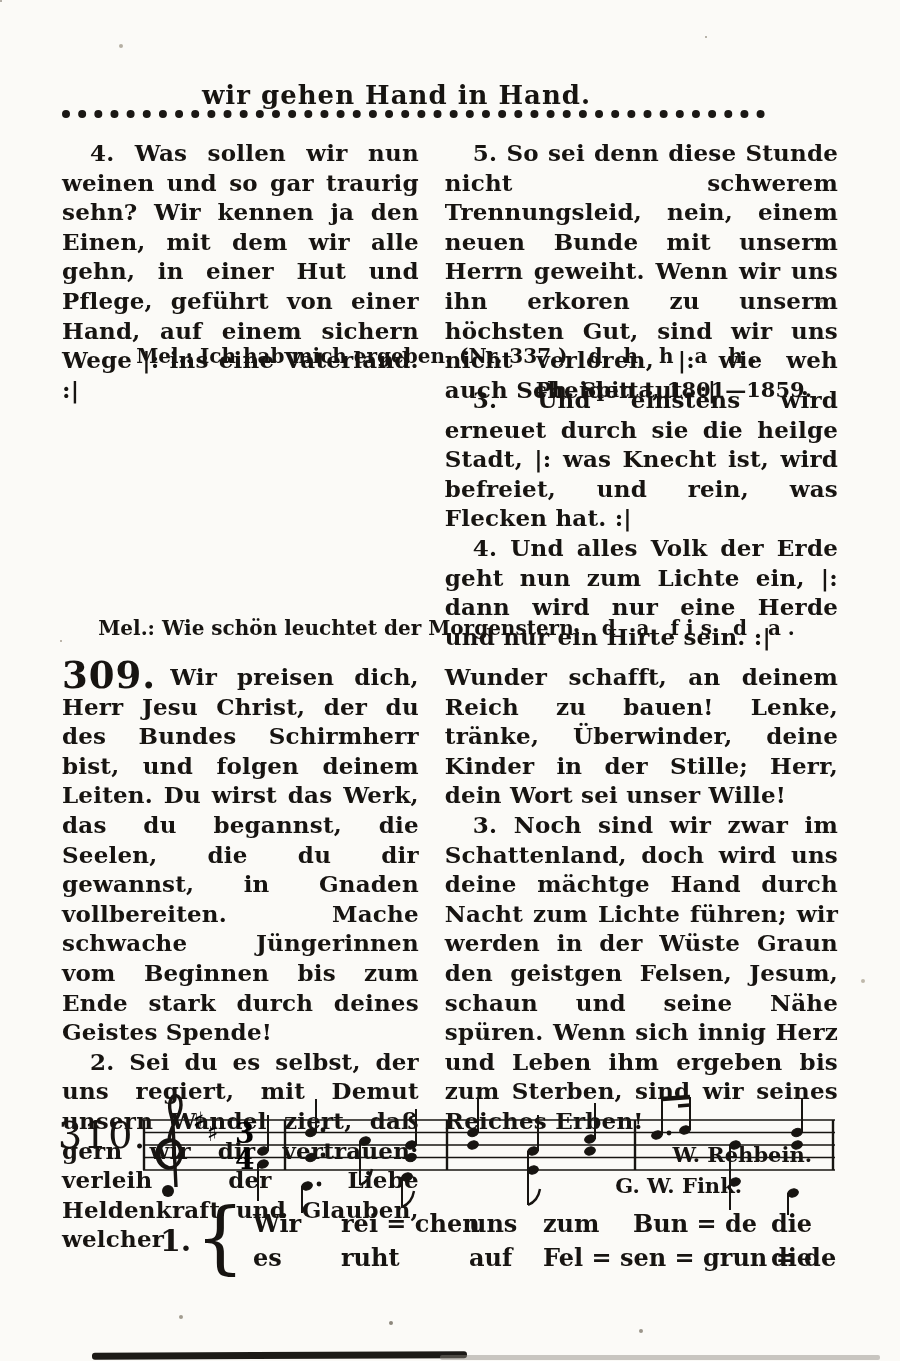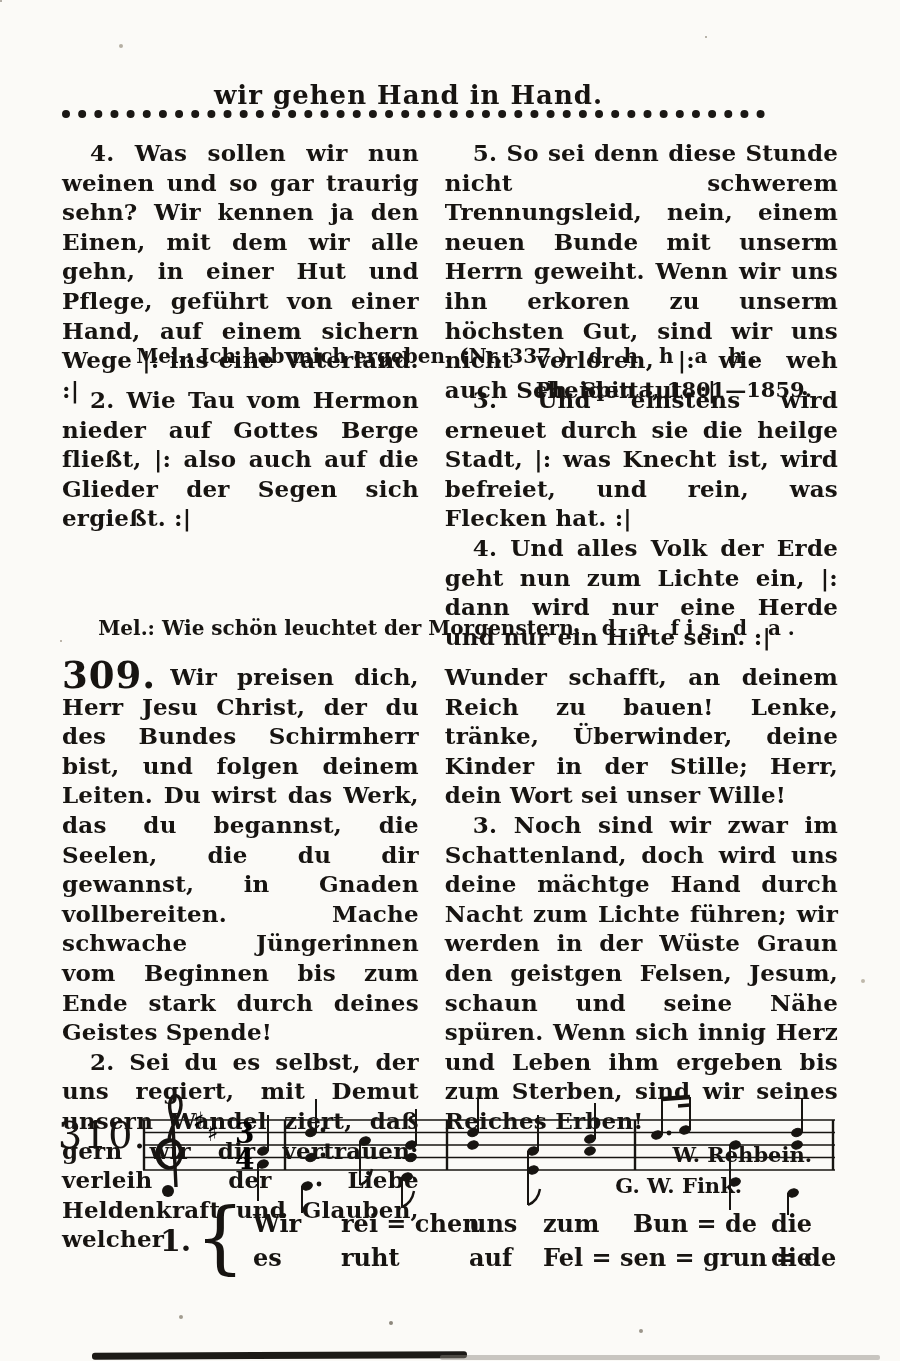--- a/index.html
+++ b/index.html
@@ -6,21 +6,21 @@
   body{
     width:900px;height:1361px;position:relative;overflow:hidden;
     background:#fbfaf7;
     font-family:"DejaVu Serif","Liberation Serif",serif;
     color:#171411;
     -webkit-font-smoothing:antialiased;
   }
   .page{position:absolute;inset:0;}
   
   .running-head{
-    position:absolute;top:80px;left:56px;width:705px;
+    position:absolute;top:80px;left:44px;width:705px;
     text-align:center;font-size:26px;font-weight:700;letter-spacing:1px;
   }
   .dotted-rule{
     position:absolute;top:110px;left:62px;width:703px;height:0;
     border-top:8px dotted #1b1815;
   }
   
   .row{position:absolute;left:62px;width:776px;display:flex;gap:26px;}
   .row-a{top:138px;}
   .row-b{top:385px;}
@@ -115,21 +115,20 @@
     </div>
   </div>
 
   <div class="mel-line mel-a">
     <span>Mel.: Ich hab mich ergeben. (Nr. 337.)</span>
     <span class="mel-notes">d h h a h.</span>
   </div>
 
   <div class="row row-b">
     <div class="col-l">
-      <p class="verse">2. Wie Tau vom Hermon nieder auf Gottes Berge fließt, |: also auch auf die Glieder der Segen sich ergießt. :|</p>
     </div>
     <div class="col-r">
       <p class="verse">3. Und einstens wird erneuet durch sie die heilge Stadt, |: was Knecht ist, wird befreiet, und rein, was Flecken hat. :|</p>
       <p class="verse">4. Und alles Volk der Erde geht nun zum Lichte ein, |: dann wird nur eine Herde und nur ein Hirte sein. :|</p>
     </div>
   </div>
 
   <div class="mel-line mel-b">
     <span>Mel.: Wie schön leuchtet der Morgenstern.</span>
     <span class="mel-notes">d a fis d a.</span>

